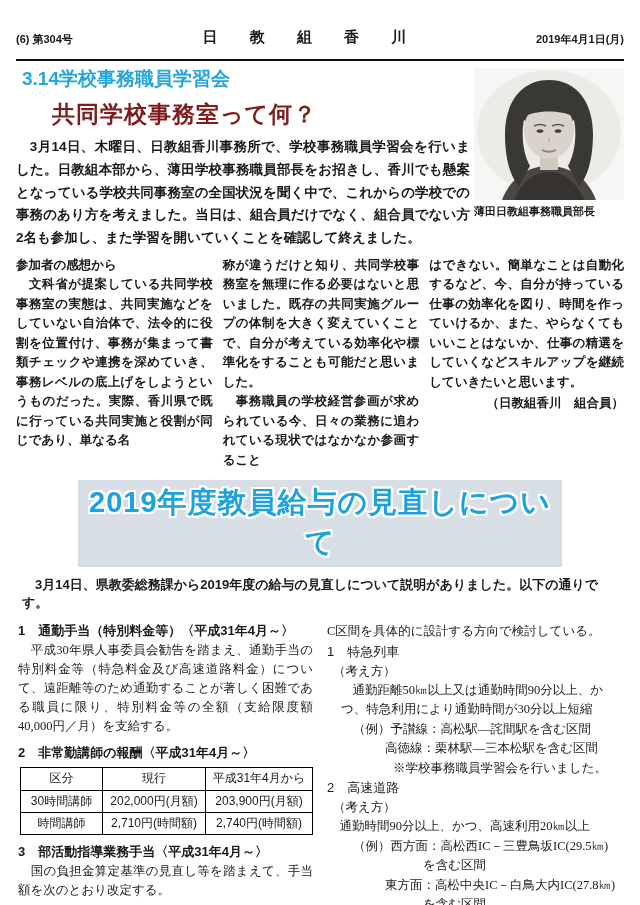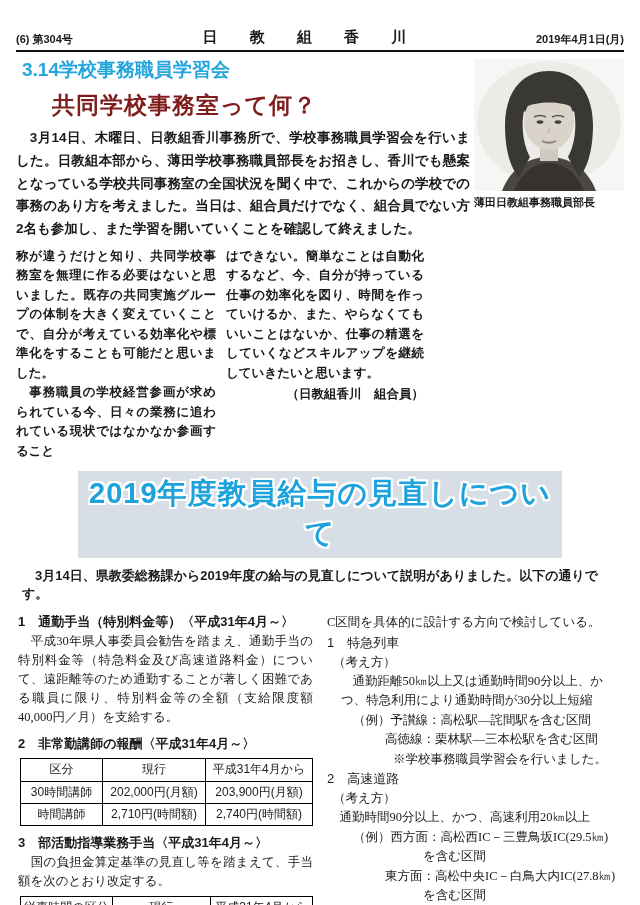--- a/index.html
+++ b/index.html
@@ -10,21 +10,21 @@
     color: #1a1a1a;
     position: relative;
     overflow: hidden;
   }
   .page { padding: 28px 16px 0 16px; }
 
   
   .hd {
     display: flex; align-items: flex-end; justify-content: space-between;
     border-bottom: 2.5px solid #111;
-    padding-bottom: 3px;
+    padding-bottom: 12px;
   }
   .hd-left { font-size: 11px; font-weight: bold; }
   .hd-center { font-size: 15px; font-weight: bold; letter-spacing: 14px; padding-left: 14px; }
   .hd-right { font-size: 11px; font-weight: bold; }
 
   
   .a1-top { display: flex; margin-top: 5px; }
   .a1-left { width: 468px; }
   .kicker { color: #24a5dc; font-size: 19px; font-weight: bold; padding-left: 6px; }
   .a1-title { color: #7f1d1d; font-size: 23px; font-weight: bold; padding-left: 36px; letter-spacing: 1px; line-height: 1.1; margin-top: 10px; }
@@ -114,20 +114,24 @@
 
         <path d="M75 66 l-1.5 8 l3 0 z" fill="#c4bdb2"></path>
         <path d="M68 82 q7 3.5 14 0" stroke="#8b8279" stroke-width="1.8" fill="none"></path>
       </svg>
       <div class="caption">薄田日教組事務職員部長</div>
     </div>
   </div>
 
   <div class="a1-cols">
     <div class="a1-col">
+      <div class="col-hd">参加者の感想から</div>
+      <div>　文科省が提案している共同学校事務室の実態は、共同実施などをしていない自治体で、法令的に役割を位置付け、事務が集まって書類チェックや連携を深めていき、事務レベルの底上げをしようというものだった。実際、香川県で既に行っている共同実施と役割が同じであり、単なる名</div>
+    </div>
+    <div class="a1-col">
       <div>称が違うだけと知り、共同学校事務室を無理に作る必要はないと思いました。既存の共同実施グループの体制を大きく変えていくことで、自分が考えている効率化や標準化をすることも可能だと思いました。</div>
       <div>　事務職員の学校経営参画が求められている今、日々の業務に追われている現状ではなかなか参画すること</div>
     </div>
     <div class="a1-col third">
       <div>はできない。簡単なことは自動化するなど、今、自分が持っている仕事の効率化を図り、時間を作っていけるか、また、やらなくてもいいことはないか、仕事の精選をしていくなどスキルアップを継続していきたいと思います。</div>
       <div class="byline">（日教組香川　組合員）</div>
     </div>
   </div>
 
   <div class="banner">

